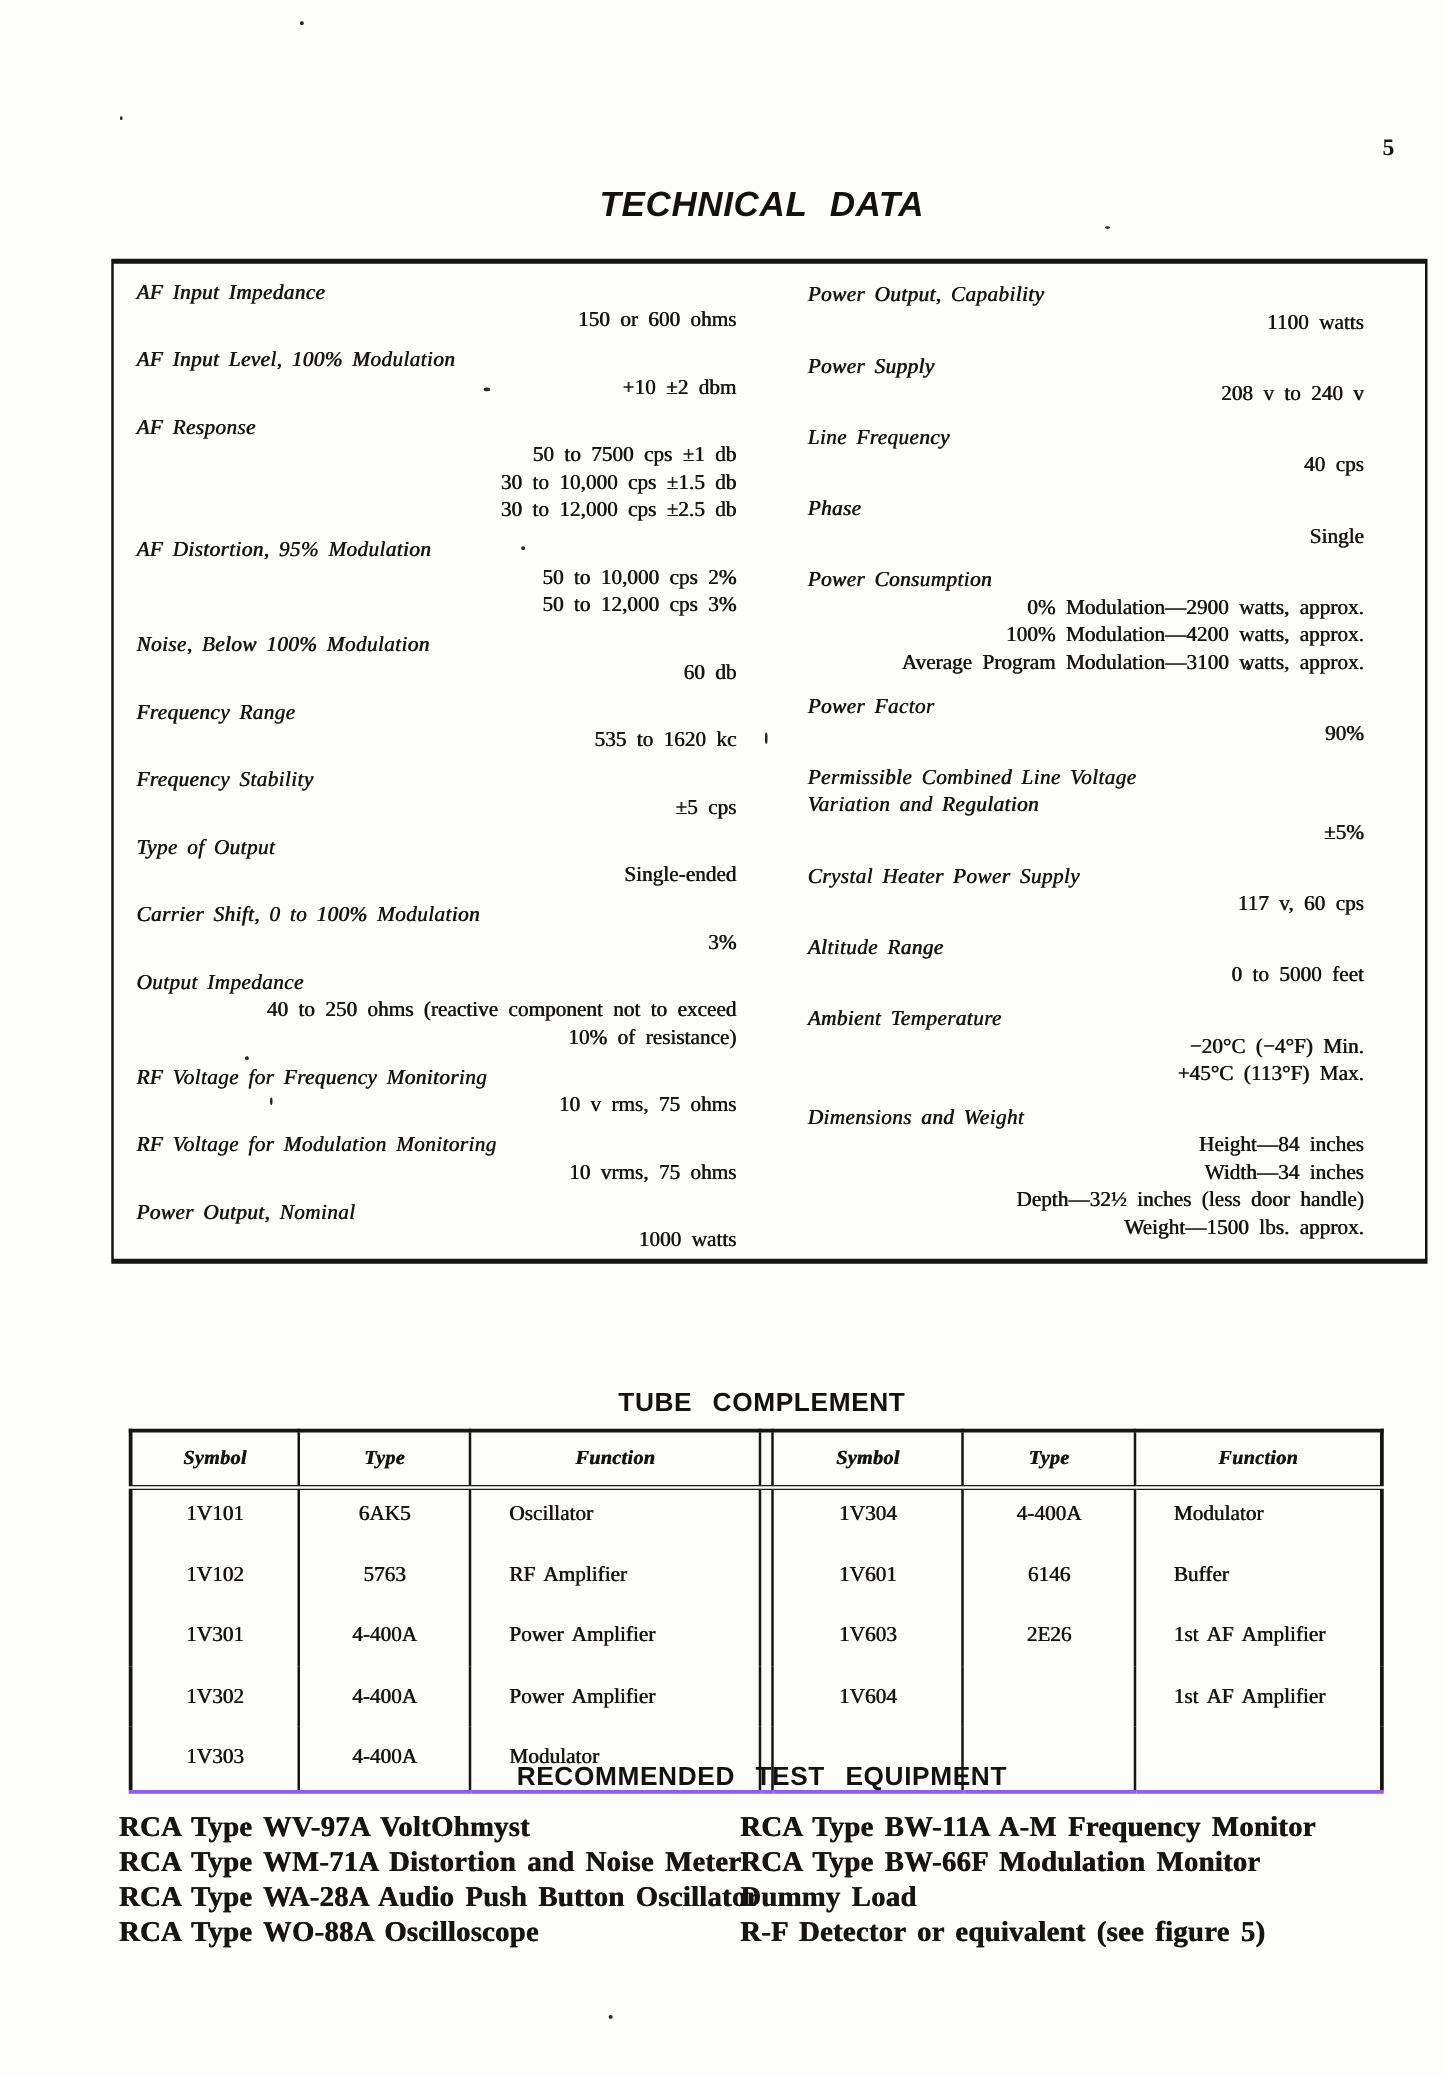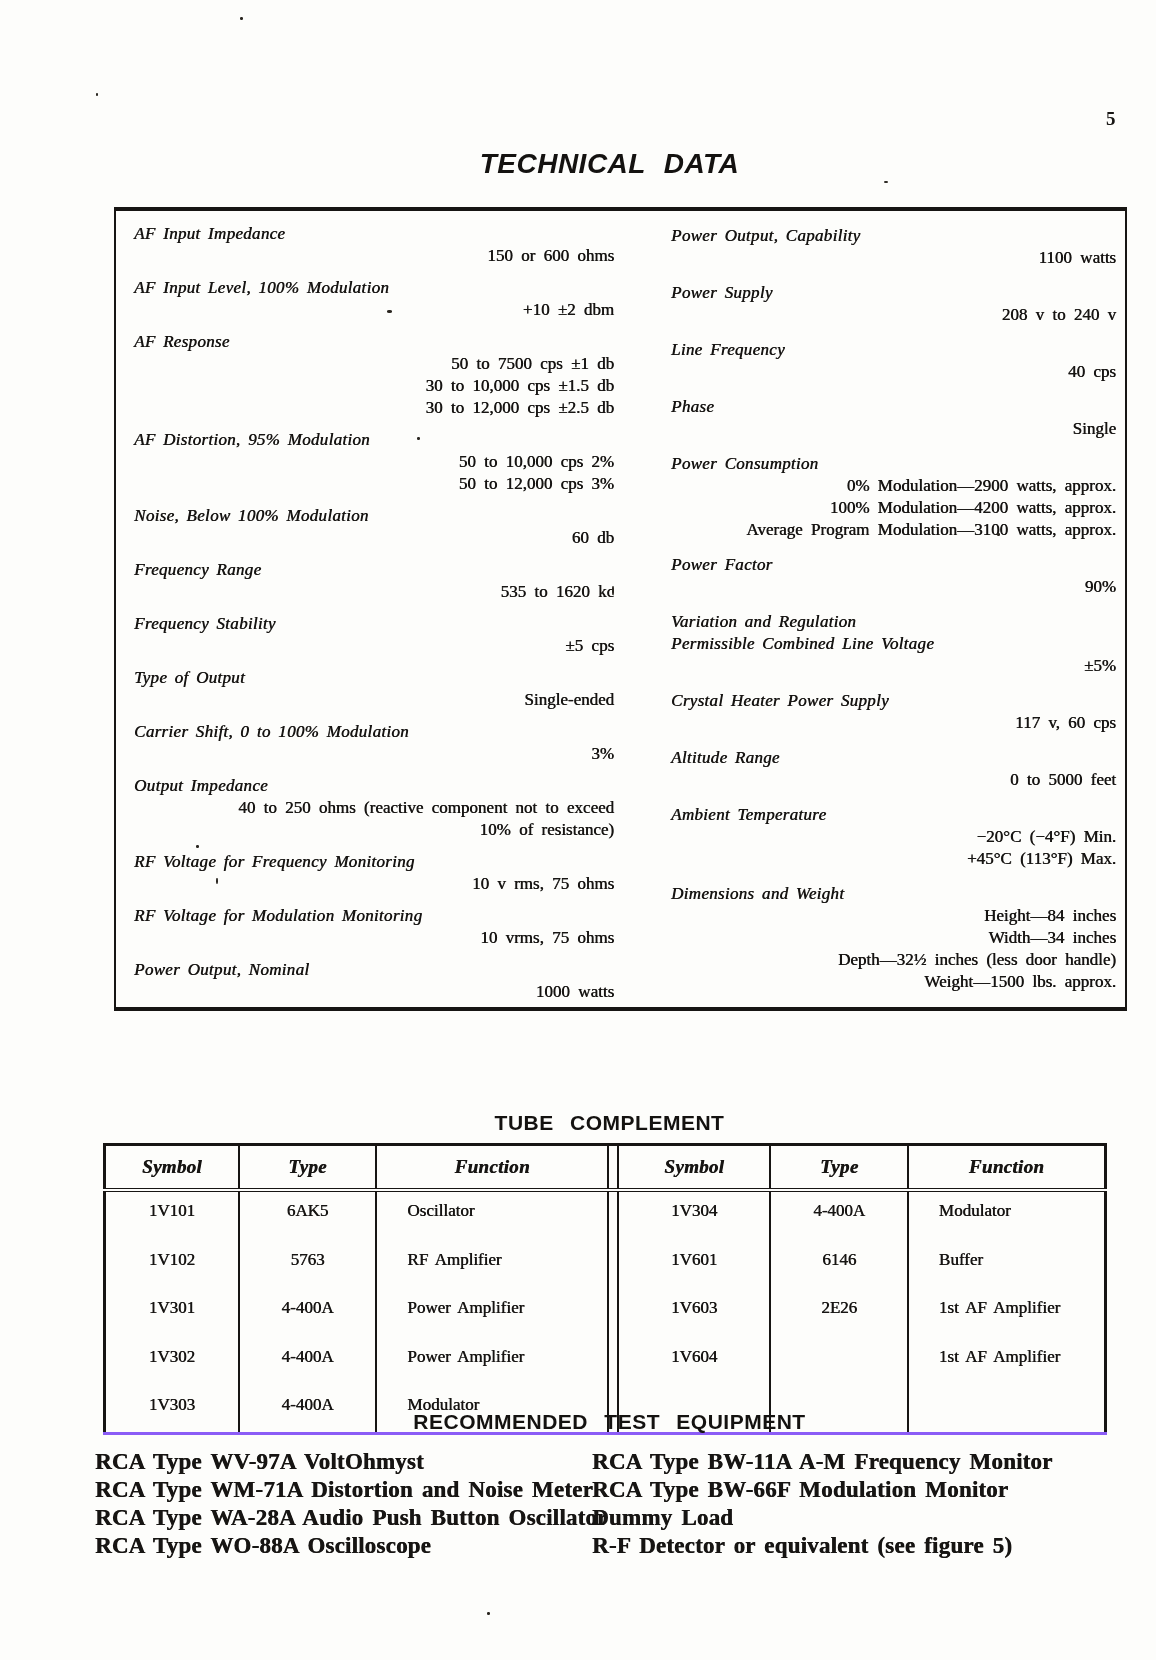--- a/index.html
+++ b/index.html
@@ -17,23 +17,23 @@
   .heading{
     position:absolute;left:103px;width:1013px;text-align:center;
     font-family:"Liberation Sans",sans-serif;font-weight:700;color:#141210;
     letter-spacing:0.5px;word-spacing:10px;
   }
   .heading-main{top:148px;font-size:28px;font-style:italic;}
   .heading-sub{font-size:21px;}
 
   
   .spec-box{
-    position:absolute;left:114px;top:207px;width:1009px;height:796px;
+    position:absolute;left:89px;top:207px;width:1009px;height:796px;
     border-top:4px solid #171513;border-bottom:4px solid #171513;
-    border-left:2px solid #171513;border-right:2px solid #171513;
+    border-left:2px solid #171513;border-right:2px solid #171513;padding-left:40px;
   }
   .spec-col{position:absolute;top:0;bottom:0;}
   .spec-col-left{left:18px;width:480px;padding-top:12px;}
   .spec-col-right{left:555px;width:445px;padding-top:14px;}
   .spec-entry{margin-bottom:10px;}
   .spec-col-right .spec-entry{margin-bottom:13px;}
   .spec-label{
     font-style:italic;font-size:17px;line-height:22px;letter-spacing:0.3px;
     word-spacing:3px;
   }
@@ -46,21 +46,21 @@
   .tube-table{
     position:absolute;left:103px;top:1143px;width:1004px;
     border-collapse:collapse;table-layout:fixed;
     font-size:17px;color:#171513;
   }
   .tube-table,
   .tube-table td,
   .tube-table th{border:2px solid #171513;}
   .tube-table{border-width:3px;}
   .tube-table th{
-    height:40px;font-style:italic;font-weight:700;font-size:19px;
+    height:40px;font-style:italic;font-weight:700;font-size:16px;
     text-align:center;border-bottom:4px double #171513;letter-spacing:0.3px;
   }
   .tube-table td{
     border-top:none;border-bottom:none;line-height:24.5px;padding:12px;
   }
   .tube-table tr.first td{padding-top:7px;}
   .tube-table tr.last td{padding-bottom:14px;border-bottom:3px solid #8b5cf6;}
   .tube-table td.sym,.tube-table td.typ{text-align:center;}
   .tube-table td.fun{text-align:left;padding-left:30px;word-spacing:3px;}
   .tube-table .sp{background:#fdfdfb;}
@@ -167,22 +167,22 @@
         <div class="spec-label">Power Consumption</div>
         <div class="spec-value">0% Modulation—2900 watts, approx.</div>
         <div class="spec-value">100% Modulation—4200 watts, approx.</div>
         <div class="spec-value">Average Program Modulation—3100 watts, approx.</div>
       </div>
       <div class="spec-entry">
         <div class="spec-label">Power Factor</div>
         <div class="spec-value">90%</div>
       </div>
       <div class="spec-entry">
+        <div class="spec-label">Permissible Combined Line Voltage</div>
         <div class="spec-label">Variation and Regulation</div>
-        <div class="spec-label">Permissible Combined Line Voltage</div>
         <div class="spec-value">±5%</div>
       </div>
       <div class="spec-entry">
         <div class="spec-label">Crystal Heater Power Supply</div>
         <div class="spec-value">117 v, 60 cps</div>
       </div>
       <div class="spec-entry">
         <div class="spec-label">Altitude Range</div>
         <div class="spec-value">0 to 5000 feet</div>
       </div>

